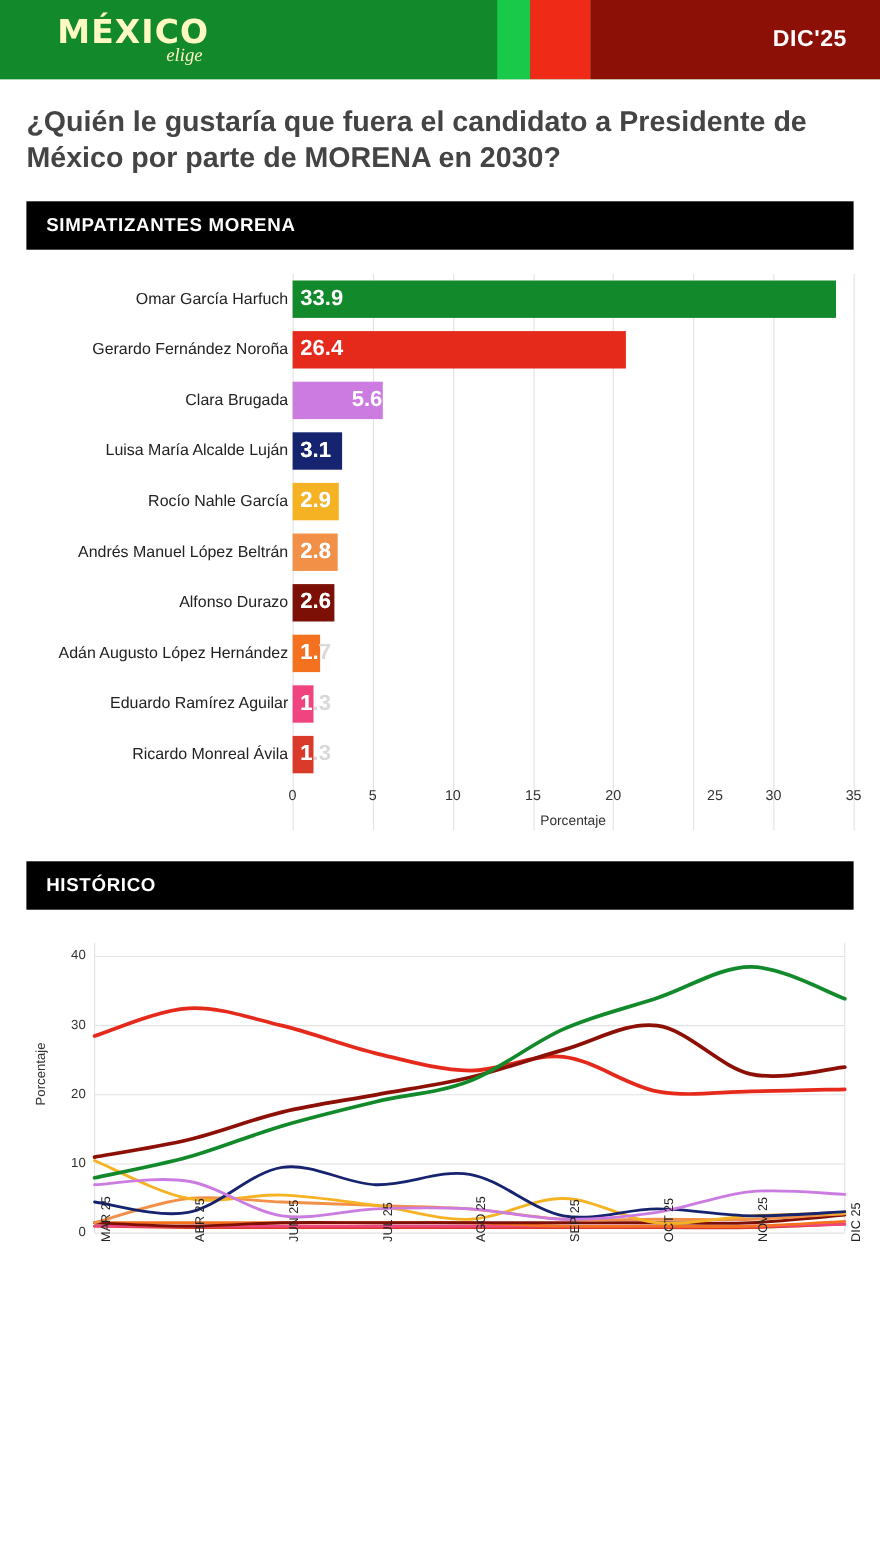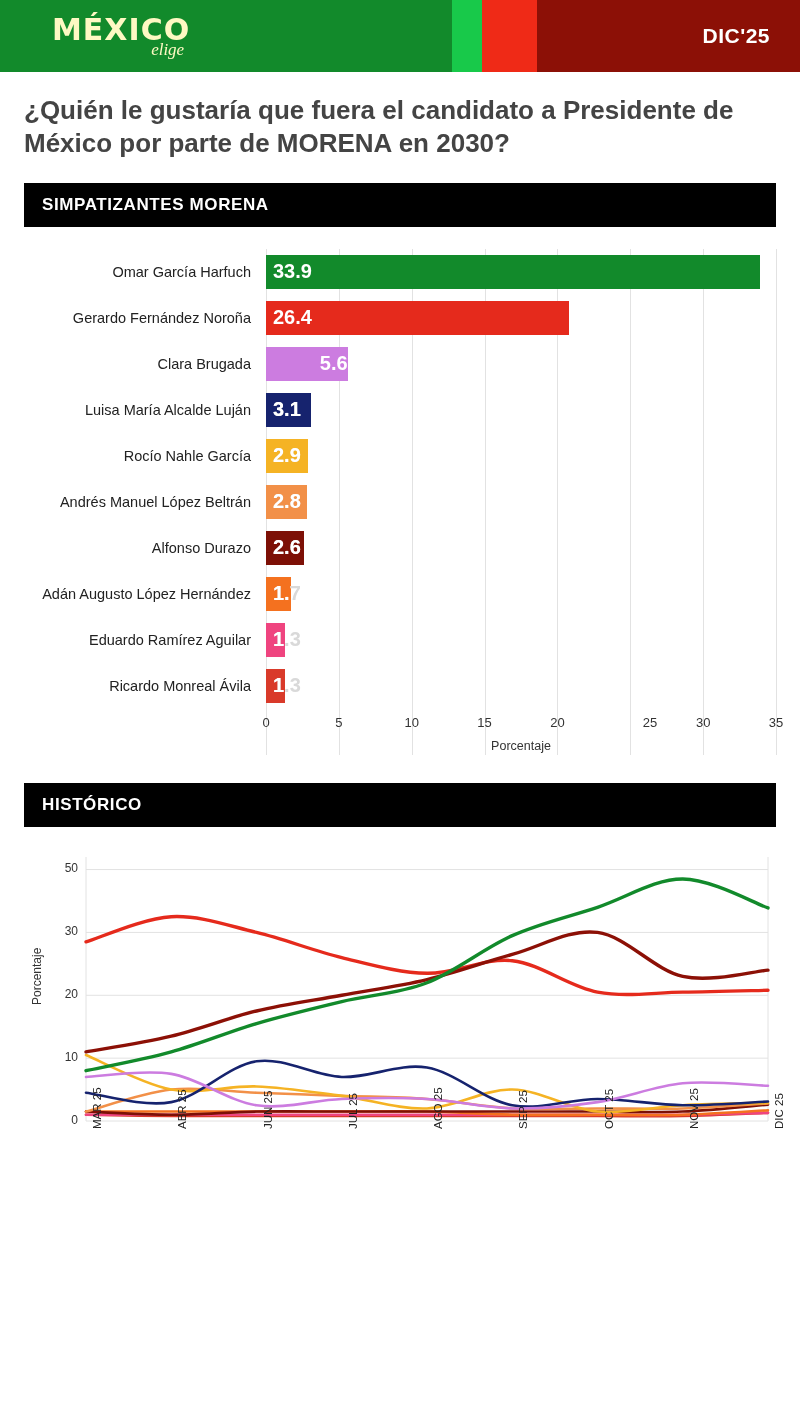--- a/index.html
+++ b/index.html
@@ -79,21 +79,21 @@
     position: relative;
   }
   .bar-row {
     display: flex;
     align-items: center;
     height: 46px;
   }
   .bar-label {
     width: 242px;
     text-align: right;
-    padding-right: 15px;
+    padding-right: 4px;
     font-size: 14.5px;
     color: #222;
     white-space: nowrap;
   }
   .bar-area {
     position: relative;
     flex: 1;
     height: 46px;
   }
   .bar {
@@ -333,21 +333,21 @@
       <path d="M 62 232 C 76.20833333333333 231.47619047619048, 118.83333333333333 224.14285714285714, 147.25 228.85714285714286 C 175.66666666666666 233.57142857142858, 204.08333333333334 256.0952380952381, 232.5 260.2857142857143 C 260.9166666666667 264.4761904761905, 289.3333333333333 255.04761904761904, 317.75 254 C 346.1666666666667 252.95238095238096, 374.5833333333333 252.42857142857142, 403 254 C 431.4166666666667 255.57142857142858, 459.8333333333333 262.9047619047619, 488.25 263.42857142857144 C 516.6666666666666 263.95238095238096, 545.0833333333334 261.33333333333337, 573.5 257.14285714285717 C 601.9166666666666 252.95238095238096, 630.3333333333334 241.0095238095238, 658.75 238.28571428571428 C 687.1666666666666 235.56190476190474, 729.7916666666666 240.38095238095238, 744 240.8" fill="none" stroke="#cc7ce0" stroke-width="2.6" stroke-linecap="round" stroke-linejoin="round"></path>
       <path d="M 62 96.85714285714286 C 76.20833333333333 92.66666666666667, 118.83333333333333 73.28571428571426, 147.25 71.7142857142857 C 175.66666666666666 70.14285714285712, 204.08333333333334 80.6190476190476, 232.5 87.42857142857142 C 260.9166666666667 94.23809523809523, 289.3333333333333 105.76190476190474, 317.75 112.57142857142856 C 346.1666666666667 119.38095238095237, 374.5833333333333 127.76190476190474, 403 128.28571428571428 C 431.4166666666667 128.8095238095238, 459.8333333333333 112.57142857142858, 488.25 115.71428571428572 C 516.6666666666666 118.85714285714286, 545.0833333333334 141.9047619047619, 573.5 147.14285714285714 C 601.9166666666666 152.38095238095238, 630.3333333333334 147.45714285714286, 658.75 147.14285714285714 C 687.1666666666666 146.82857142857142, 729.7916666666666 145.57142857142858, 744 145.25714285714287" fill="none" stroke="#e52a1c" stroke-width="3.4" stroke-linecap="round" stroke-linejoin="round"></path>
       <path d="M 62 206.85714285714283 C 76.20833333333333 204.2380952380952, 118.83333333333333 197.95238095238093, 147.25 191.14285714285714 C 175.66666666666666 184.33333333333334, 204.08333333333334 172.8095238095238, 232.5 166 C 260.9166666666667 159.1904761904762, 289.3333333333333 155.52380952380952, 317.75 150.28571428571428 C 346.1666666666667 145.04761904761904, 374.5833333333333 141.38095238095238, 403 134.57142857142858 C 431.4166666666667 127.76190476190477, 459.8333333333333 117.2857142857143, 488.25 109.42857142857144 C 516.6666666666666 101.57142857142858, 545.0833333333334 83.76190476190476, 573.5 87.42857142857142 C 601.9166666666666 91.09523809523807, 630.3333333333334 125.14285714285712, 658.75 131.42857142857142 C 687.1666666666666 137.7142857142857, 729.7916666666666 126.19047619047619, 744 125.14285714285714" fill="none" stroke="#8c1006" stroke-width="3.4" stroke-linecap="round" stroke-linejoin="round"></path>
       <path d="M 62 225.71428571428572 C 76.20833333333333 222.57142857142858, 118.83333333333333 214.7142857142857, 147.25 206.85714285714283 C 175.66666666666666 198.99999999999997, 204.08333333333334 186.95238095238093, 232.5 178.57142857142856 C 260.9166666666667 170.19047619047618, 289.3333333333333 163.38095238095235, 317.75 156.57142857142856 C 346.1666666666667 149.76190476190476, 374.5833333333333 148.7142857142857, 403 137.7142857142857 C 431.4166666666667 126.7142857142857, 459.8333333333333 103.14285714285715, 488.25 90.57142857142858 C 516.6666666666666 78.00000000000001, 545.0833333333334 71.71428571428571, 573.5 62.28571428571428 C 601.9166666666666 52.85714285714285, 630.3333333333334 33.89523809523809, 658.75 34 C 687.1666666666666 34.10476190476191, 729.7916666666666 58.095238095238095, 744 62.91428571428571" fill="none" stroke="#128a2b" stroke-width="3.4" stroke-linecap="round" stroke-linejoin="round"></path>
     </svg>
   <div id="line-yticks">
       <div class="ytick" style="left: 24px; top: 268px;">0</div>
       <div class="ytick" style="left: 24px; top: 205.143px;">10</div>
       <div class="ytick" style="left: 24px; top: 142.286px;">20</div>
       <div class="ytick" style="left: 24px; top: 79.4286px;">30</div>
-      <div class="ytick" style="left: 24px; top: 16.5714px;">50</div>
+      <div class="ytick" style="left: 24px; top: 16.5714px;">40</div>
     </div>
   <div id="line-xticks">
       <div class="xtick" style="left: 67px; top: 284px;">MAR 25</div>
       <div class="xtick" style="left: 152.25px; top: 284px;">ABR 25</div>
       <div class="xtick" style="left: 237.5px; top: 284px;">JUN 25</div>
       <div class="xtick" style="left: 322.75px; top: 284px;">JUL 25</div>
       <div class="xtick" style="left: 408px; top: 284px;">AGO 25</div>
       <div class="xtick" style="left: 493.25px; top: 284px;">SEP 25</div>
       <div class="xtick" style="left: 578.5px; top: 284px;">OCT 25</div>
       <div class="xtick" style="left: 663.75px; top: 284px;">NOV 25</div>

